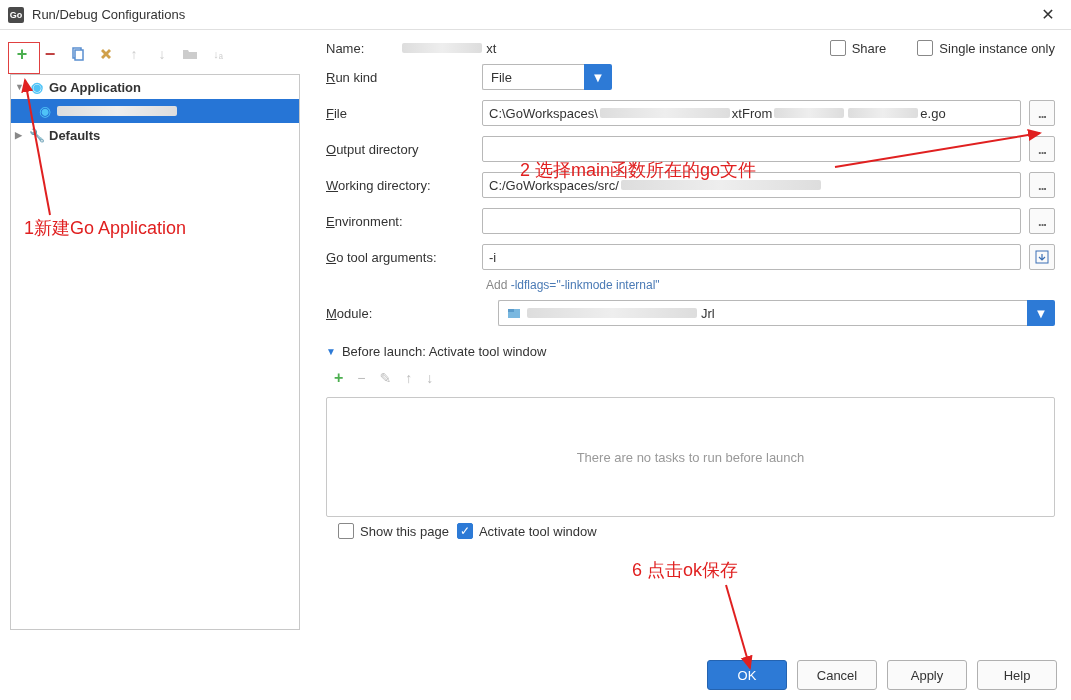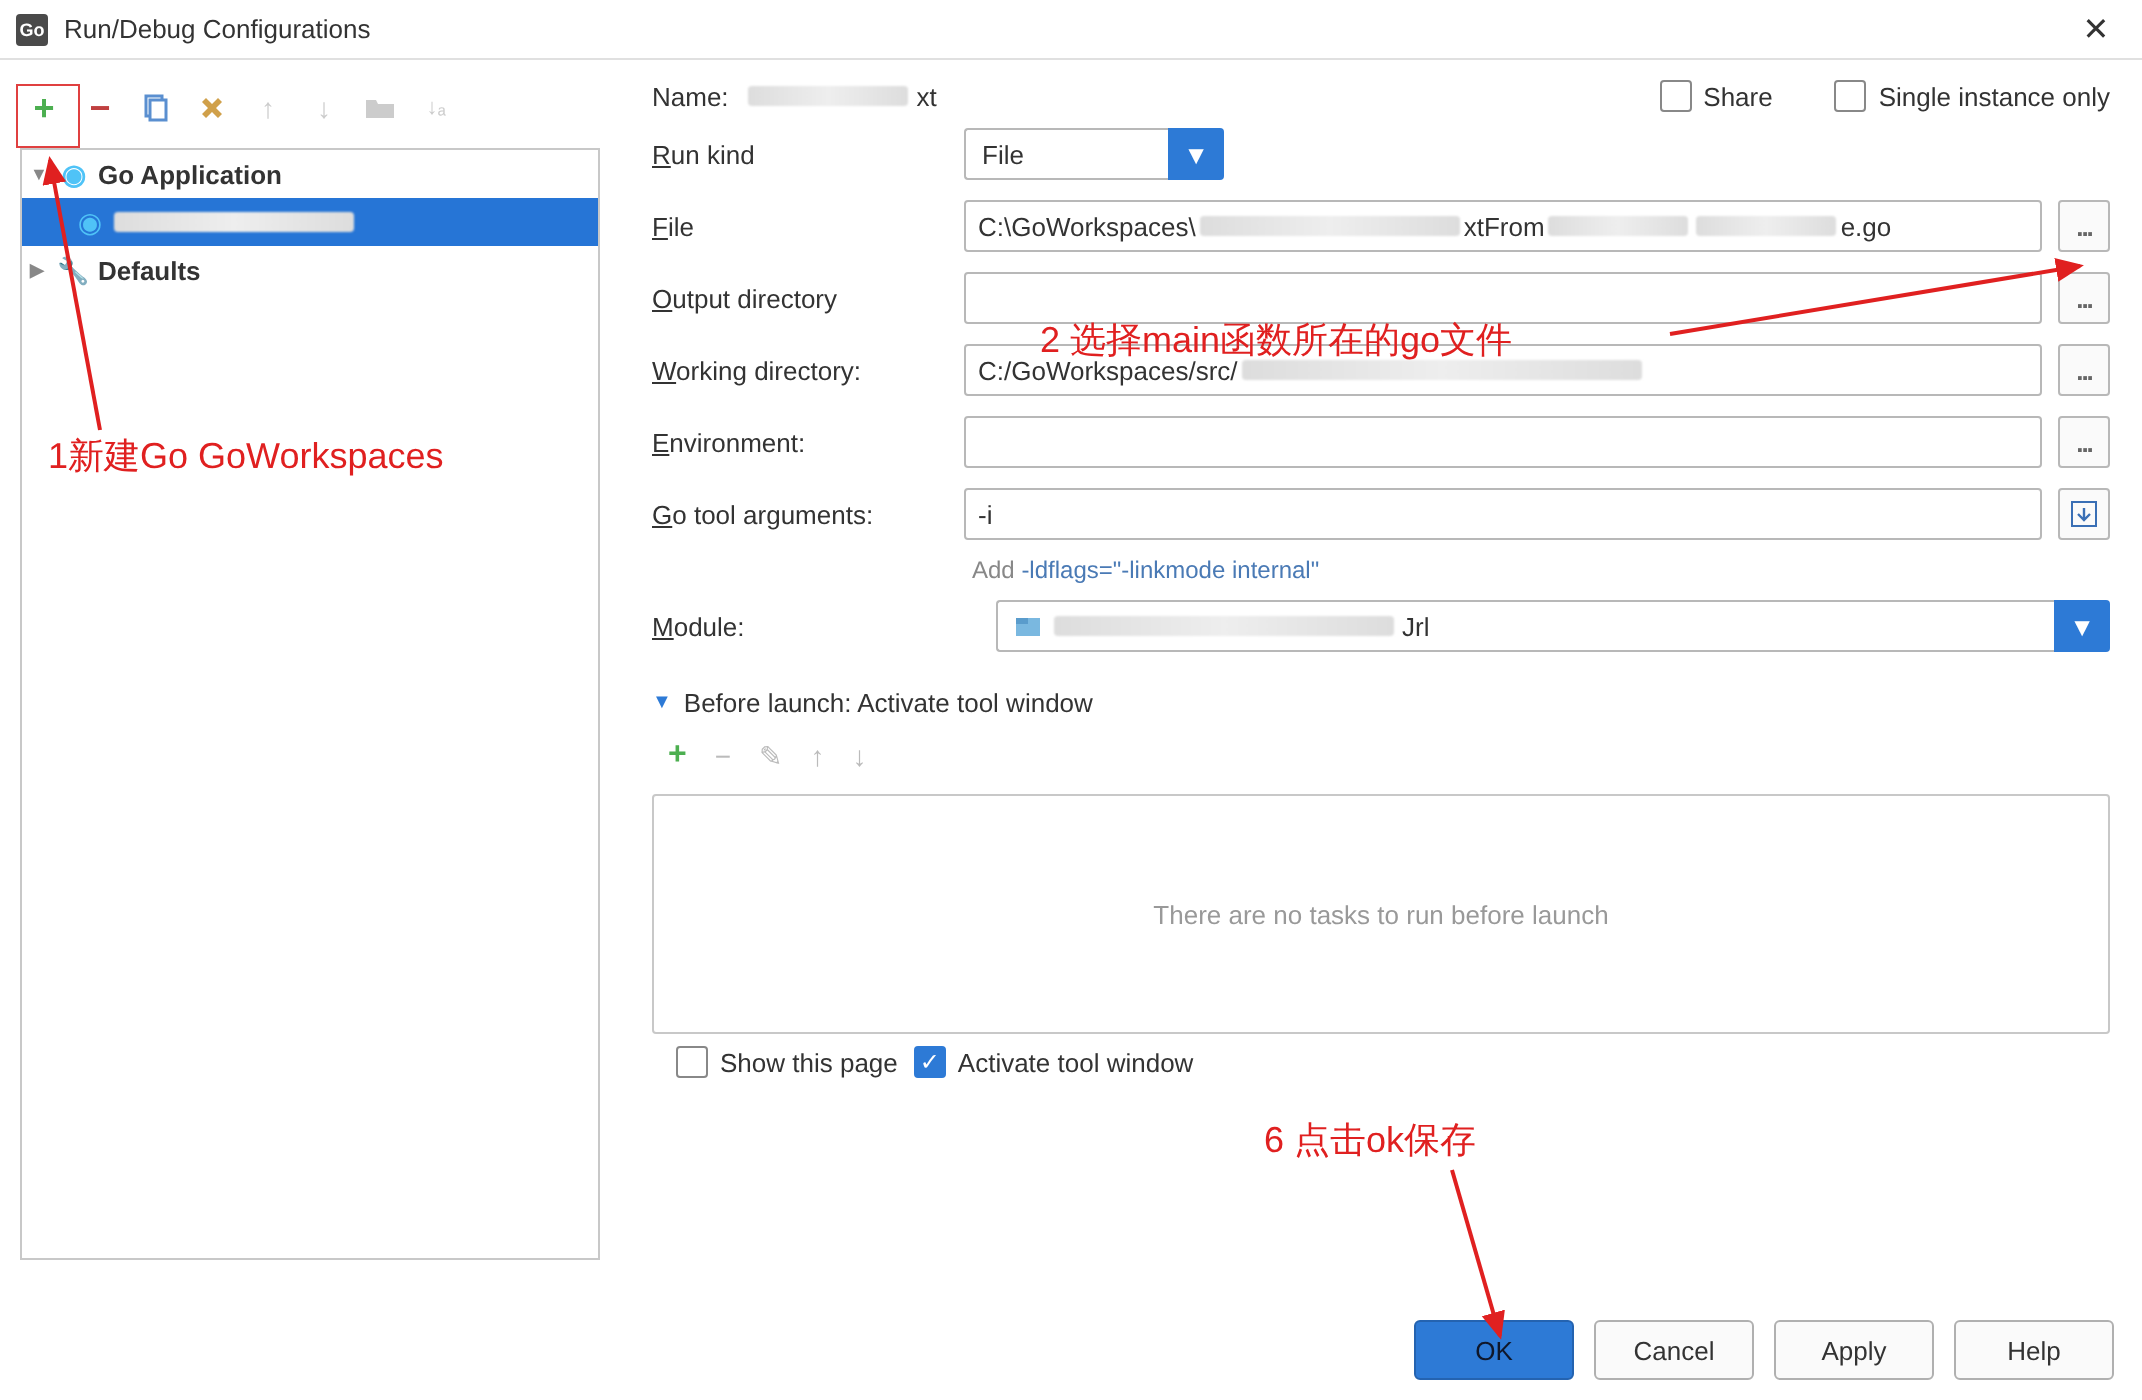--- a/index.html
+++ b/index.html
@@ -41,40 +41,40 @@
   .select { display: flex; align-items: center; }
   .select .sel-body { height: 26px; border: 1px solid #b8b8b8; border-right: none; border-radius: 2px 0 0 2px; padding: 0 8px; display: flex; align-items: center; background: #fff; }
   .select .sel-arrow { width: 28px; height: 26px; background: #2d7ad6; border-radius: 0 2px 2px 0; display: flex; align-items: center; justify-content: center; color: #fff; cursor:pointer; }
   .select.wide .sel-body { flex:1;margin-left:16px; }
   
   .checkbox { display: inline-flex; align-items: center; gap: 6px; cursor:pointer; }
   .checkbox .box { width: 16px; height: 16px; border: 1.5px solid #888; border-radius: 2px; display:flex; align-items:center; justify-content:center; font-size:12px; background:#fff; }
   .checkbox.checked .box { background: #2d7ad6; border-color: #2d7ad6; color: #fff; }
   
   .toprow { display:flex; align-items:center; gap:16px; }
-  .toprow .name-part { display:flex; align-items:center; gap:10px; }
+  .toprow .name-part { display:flex; align-items:center; gap:10px;text-align:center; }
   .toprow .right { margin-left:auto; display:flex; gap:31px; }
   
   .hint { color: #888; font-size: 12px; padding-left: 160px; }
   .hint .code { color: #4a7ab5; }
   
   .section-hdr { display:flex; align-items:center; gap:6px; margin-top:10px; font-size:13px; }
   .section-hdr .tri { color:#2d7ad6; font-size:10px; }
   
   .mini-toolbar { display:flex; gap:14px; align-items:center; padding:4px 8px; }
   .mini-toolbar .b { color:#bbb; cursor:pointer; font-size:14px; }
   .mini-toolbar .b.plus { color:#4caf50; font-weight:bold; font-size:16px; }
   
   .tasks-box { border:1px solid #c8c8c8; height:120px; display:flex; align-items:center; justify-content:center; color:#999; border-radius:2px; }
   
   .bottom-checks { display:flex; gap:8px; margin-top:0; padding-left:12px; }
   
   .footer { position:absolute; bottom:10px; right:14px; display:flex; gap:10px; }
   .footer .fbtn { min-width:80px; height:30px; border:1px solid #b0b0b0; border-radius:3px; background:#fafafa; display:flex; align-items:center; justify-content:center; cursor:pointer; padding:0 14px; }
-  .footer .fbtn.primary { background:#2d7ad6; color:#0f172a; border-color:#2463b0; }
+  .footer .fbtn.primary { background:#2d7ad6; color:#ffffff; border-color:#2463b0; }
   
   
   .anno { position:absolute; color:#e02020; font-size:18px; pointer-events:none; font-family: "Microsoft YaHei", sans-serif; }
   .anno-text1 { top:216px; left:24px; }
   .anno-text2 { top:158px; left:520px; }
   .anno-text3 { top:558px; left:632px; }
   svg.arrow-anno { position:absolute; pointer-events:none; }
 </style>
 </head>
 <body>
@@ -289,15 +289,15 @@
 </svg>
 <svg class="arrow-anno" style="top:580px;left:720px" width="60" height="95">
   <defs>
       <marker id="ah3" markerWidth="8" markerHeight="8" refX="6" refY="3" orient="auto">
         <path d="M0,0 L7,3 L0,6 z" fill="#e02020"></path>
       </marker>
     </defs>
   <line x1="6" y1="5" x2="30" y2="88" stroke="#e02020" stroke-width="2" marker-end="url(#ah3)"></line>
 </svg>
 
-<div class="anno anno-text1">1新建Go GoWorkspaces</div>
+<div class="anno anno-text1">1新建Go Application</div>
 <div class="anno anno-text2">2 选择main函数所在的go文件</div>
 <div class="anno anno-text3">6 点击ok保存</div>
 
 </body></html>

